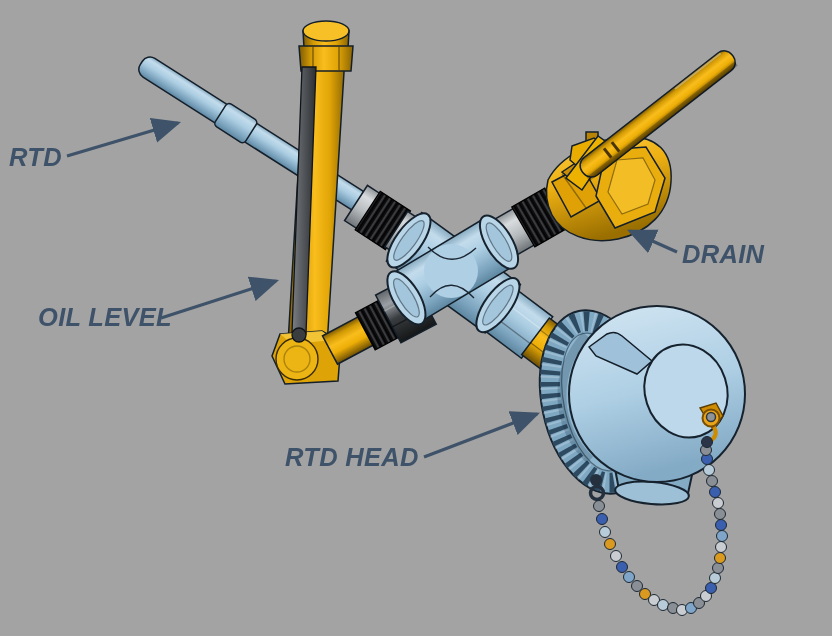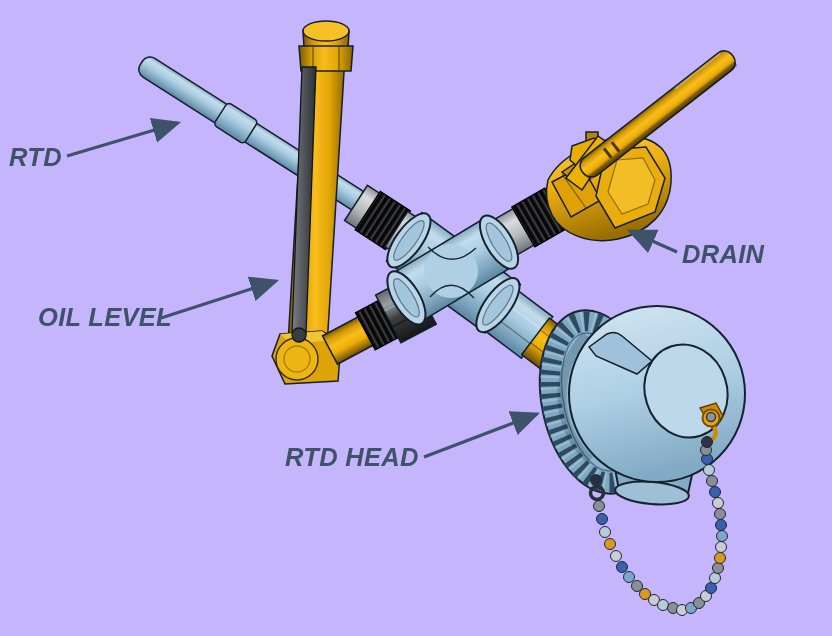--- a/index.html
+++ b/index.html
@@ -1,16 +1,16 @@
 <!DOCTYPE html>
 <html><head>
 <meta charset="utf-8">
 <style>
   html,body{margin:0;padding:0;background:#ffffff;}
-  .stage{position:relative;width:832px;height:636px;background:#c4b5fd;overflow:hidden;
+  .stage{position:relative;width:832px;height:636px;background:#a3a3a3;overflow:hidden;
          font-family:"Liberation Sans",sans-serif;}
   svg{display:block}
   .callout{font-family:"Liberation Sans",sans-serif;font-style:italic;font-weight:bold;
            font-size:25.5px;fill:#3e5269;letter-spacing:.3px;}
   .arrow{stroke:#3e5269;stroke-width:3.2;fill:none;}
   .ol{stroke:#141f2a;stroke-width:1.5;}
   .ol2{stroke:#16222e;stroke-width:2;}
   .bead{stroke:#1d2833;stroke-width:1;}
   .b-d{fill:#2b3547}.b-g{fill:#8a8f96}.b-b{fill:#3a5fae}.b-o{fill:#d99a1f}
   .b-s{fill:#c9ccd0}.b-ls{fill:#b8cbd8}.b-lb{fill:#7fa6c9}

